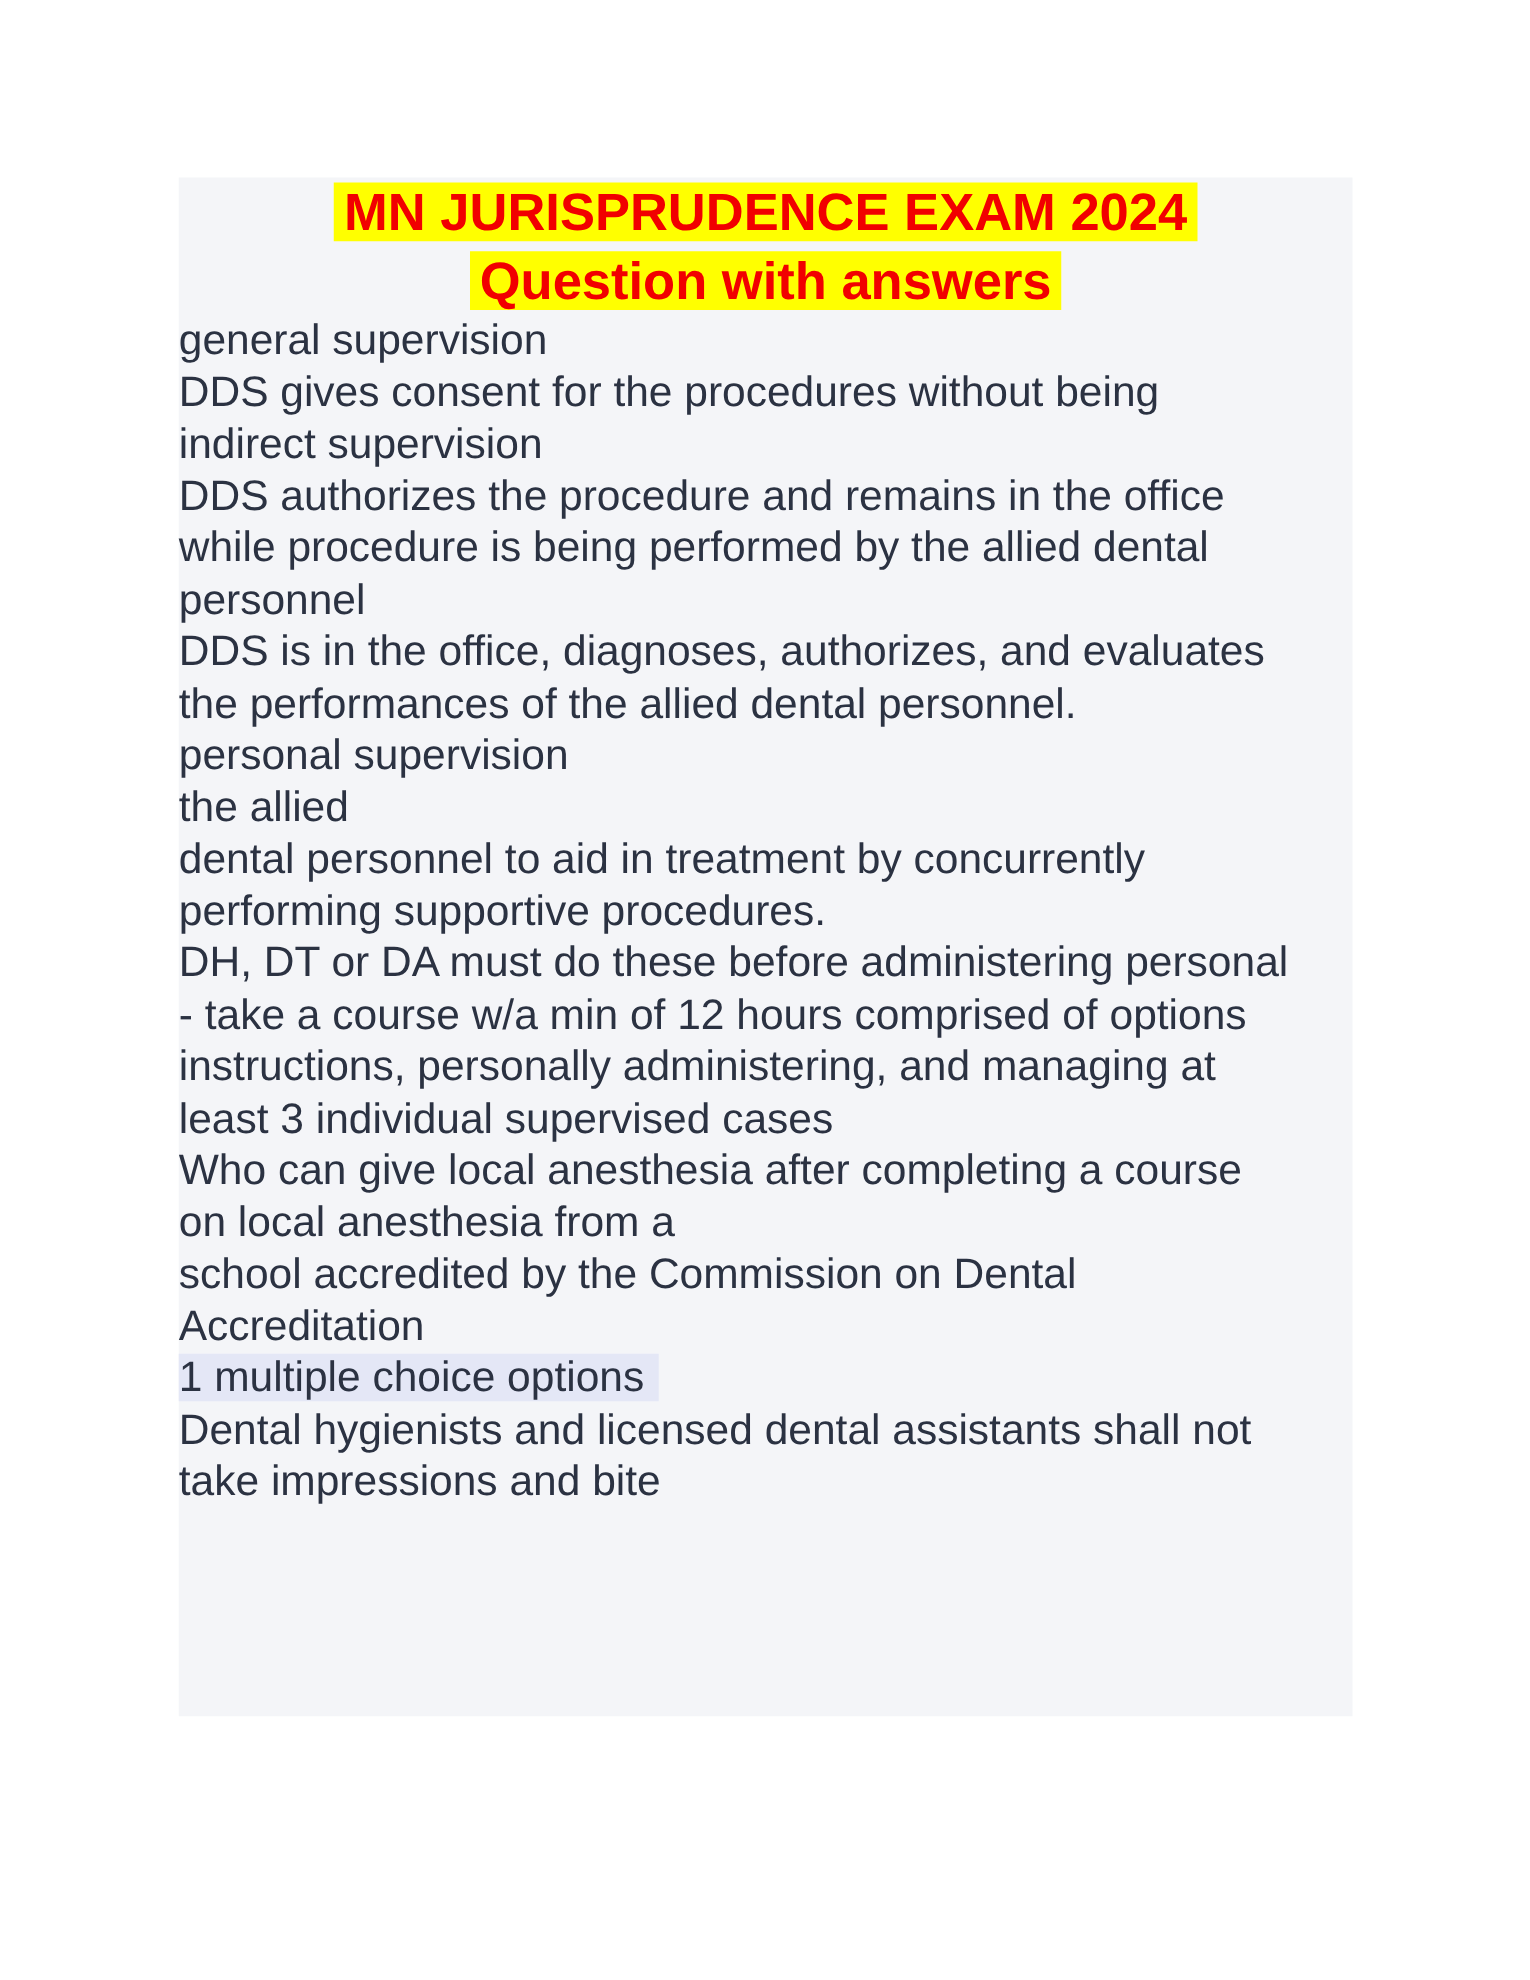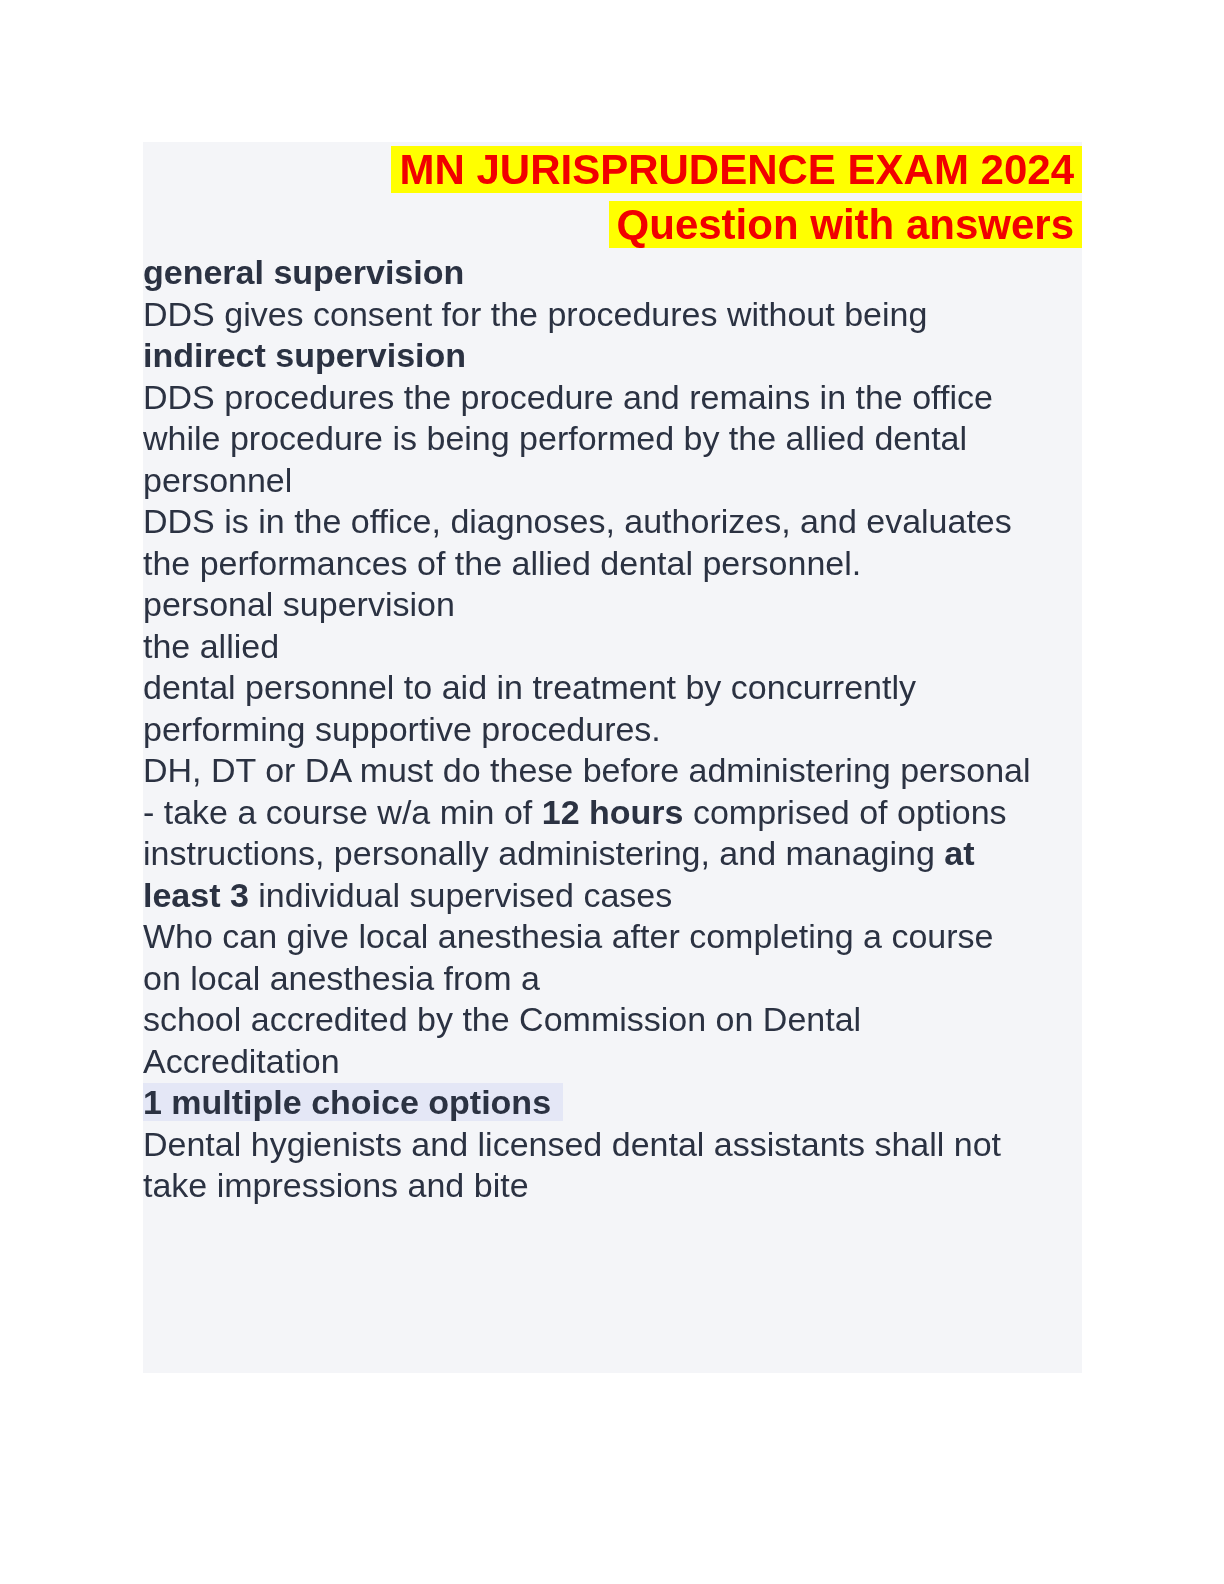--- a/index.html
+++ b/index.html
@@ -25,55 +25,55 @@
     width:939px;
     height:1231px;
     background:var(--content-bg);
   }
   .title{
     font-weight:bold;
     font-size:42px;
     line-height:55px;
   }
   .title-line{
-    text-align:right;
+    text-align:center;
     white-space:pre;
   }
   .hl-yellow{
     background:var(--title-yellow);
     color:var(--title-red);
     padding:0 8px;
   }
   .doc-body{
     font-size:34px;
     line-height:41.5px;
     color:var(--body-text);
   }
   .body-line{
     white-space:pre;
   }
-  .seg-bold{font-weight:bold;}
+  .seg-bold{font-weight:normal;}
   .hl-lavender{
     background:var(--options-highlight);
     padding-right:12px;
   }
 </style>
 </head>
 <body>
 
 <div class="content">
   <div class="title">
     <div class="title-line"><span class="hl-yellow">MN JURISPRUDENCE EXAM 2024</span></div>
     <div class="title-line"><span class="hl-yellow">Question with answers</span></div>
   </div>
   <div class="doc-body" id="body-lines">
       <div class="body-line"><span class="seg-bold">general supervision</span></div>
       <div class="body-line"><span>DDS gives consent for the procedures without being</span></div>
       <div class="body-line"><span class="seg-bold">indirect supervision</span></div>
-      <div class="body-line"><span>DDS procedures the procedure and remains in the office</span></div>
+      <div class="body-line"><span>DDS authorizes the procedure and remains in the office</span></div>
       <div class="body-line"><span>while procedure is being performed by the allied dental</span></div>
       <div class="body-line"><span>personnel</span></div>
       <div class="body-line"><span>DDS is in the office, diagnoses, authorizes, and evaluates</span></div>
       <div class="body-line"><span>the performances of the allied dental personnel.</span></div>
       <div class="body-line"><span>personal supervision</span></div>
       <div class="body-line"><span>the allied</span></div>
       <div class="body-line"><span>dental personnel to aid in treatment by concurrently</span></div>
       <div class="body-line"><span>performing supportive procedures.</span></div>
       <div class="body-line"><span>DH, DT or DA must do these before administering personal</span></div>
       <div class="body-line"><span>- take a course w/a min of </span><span class="seg-bold">12 hours</span><span> comprised of options</span></div>

